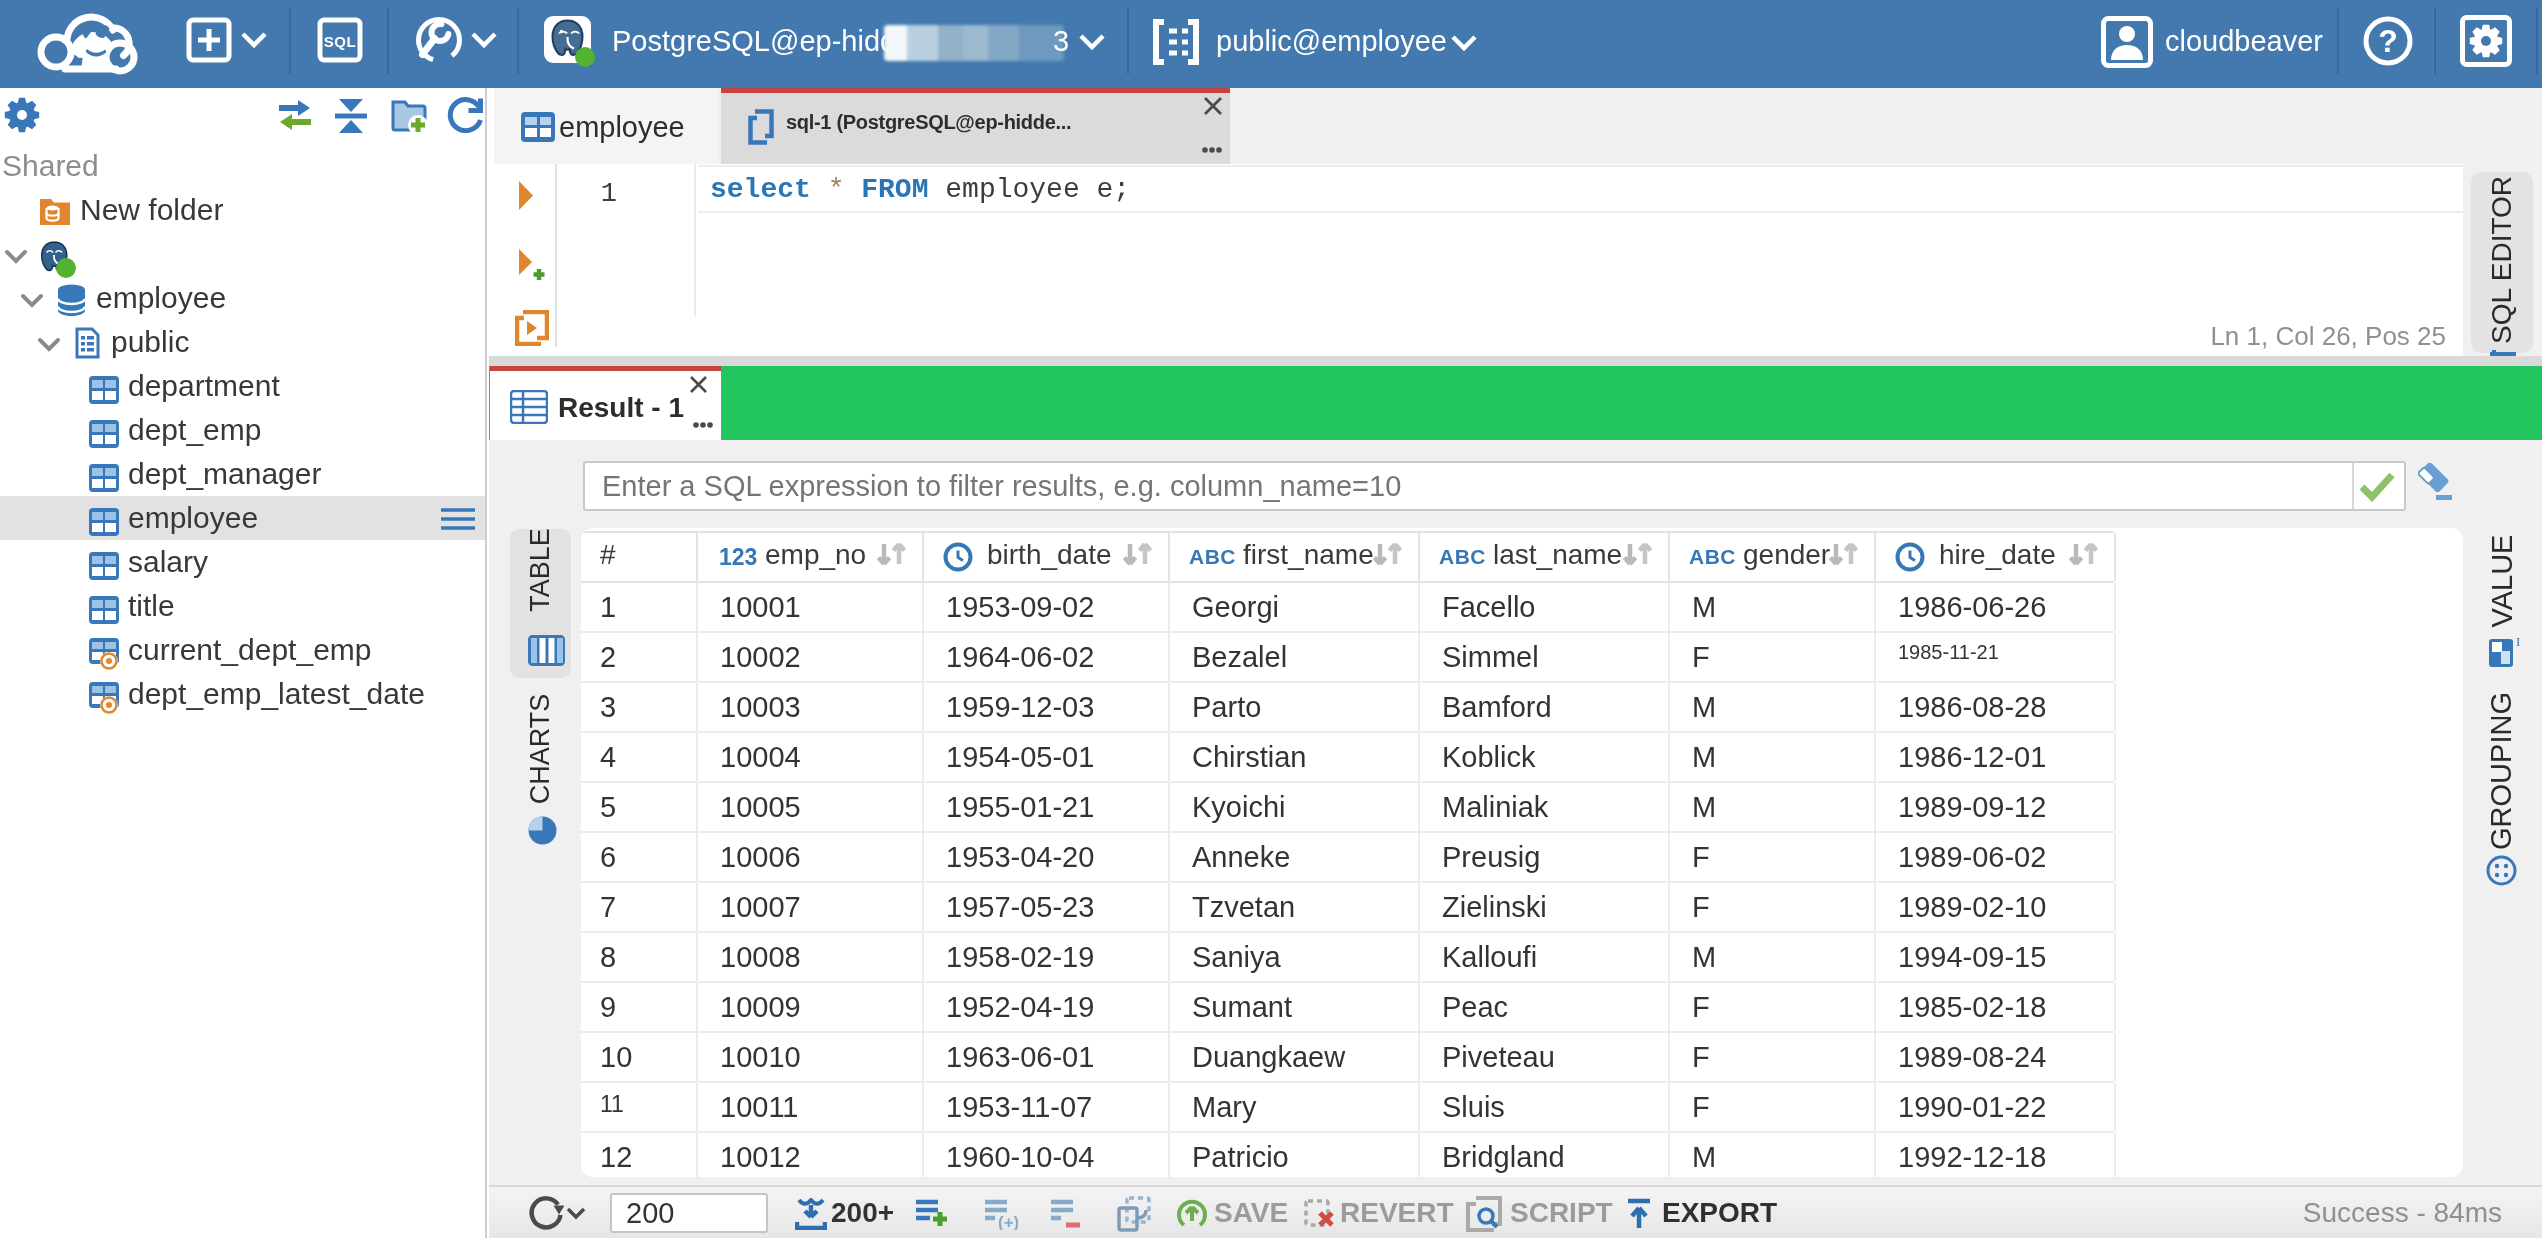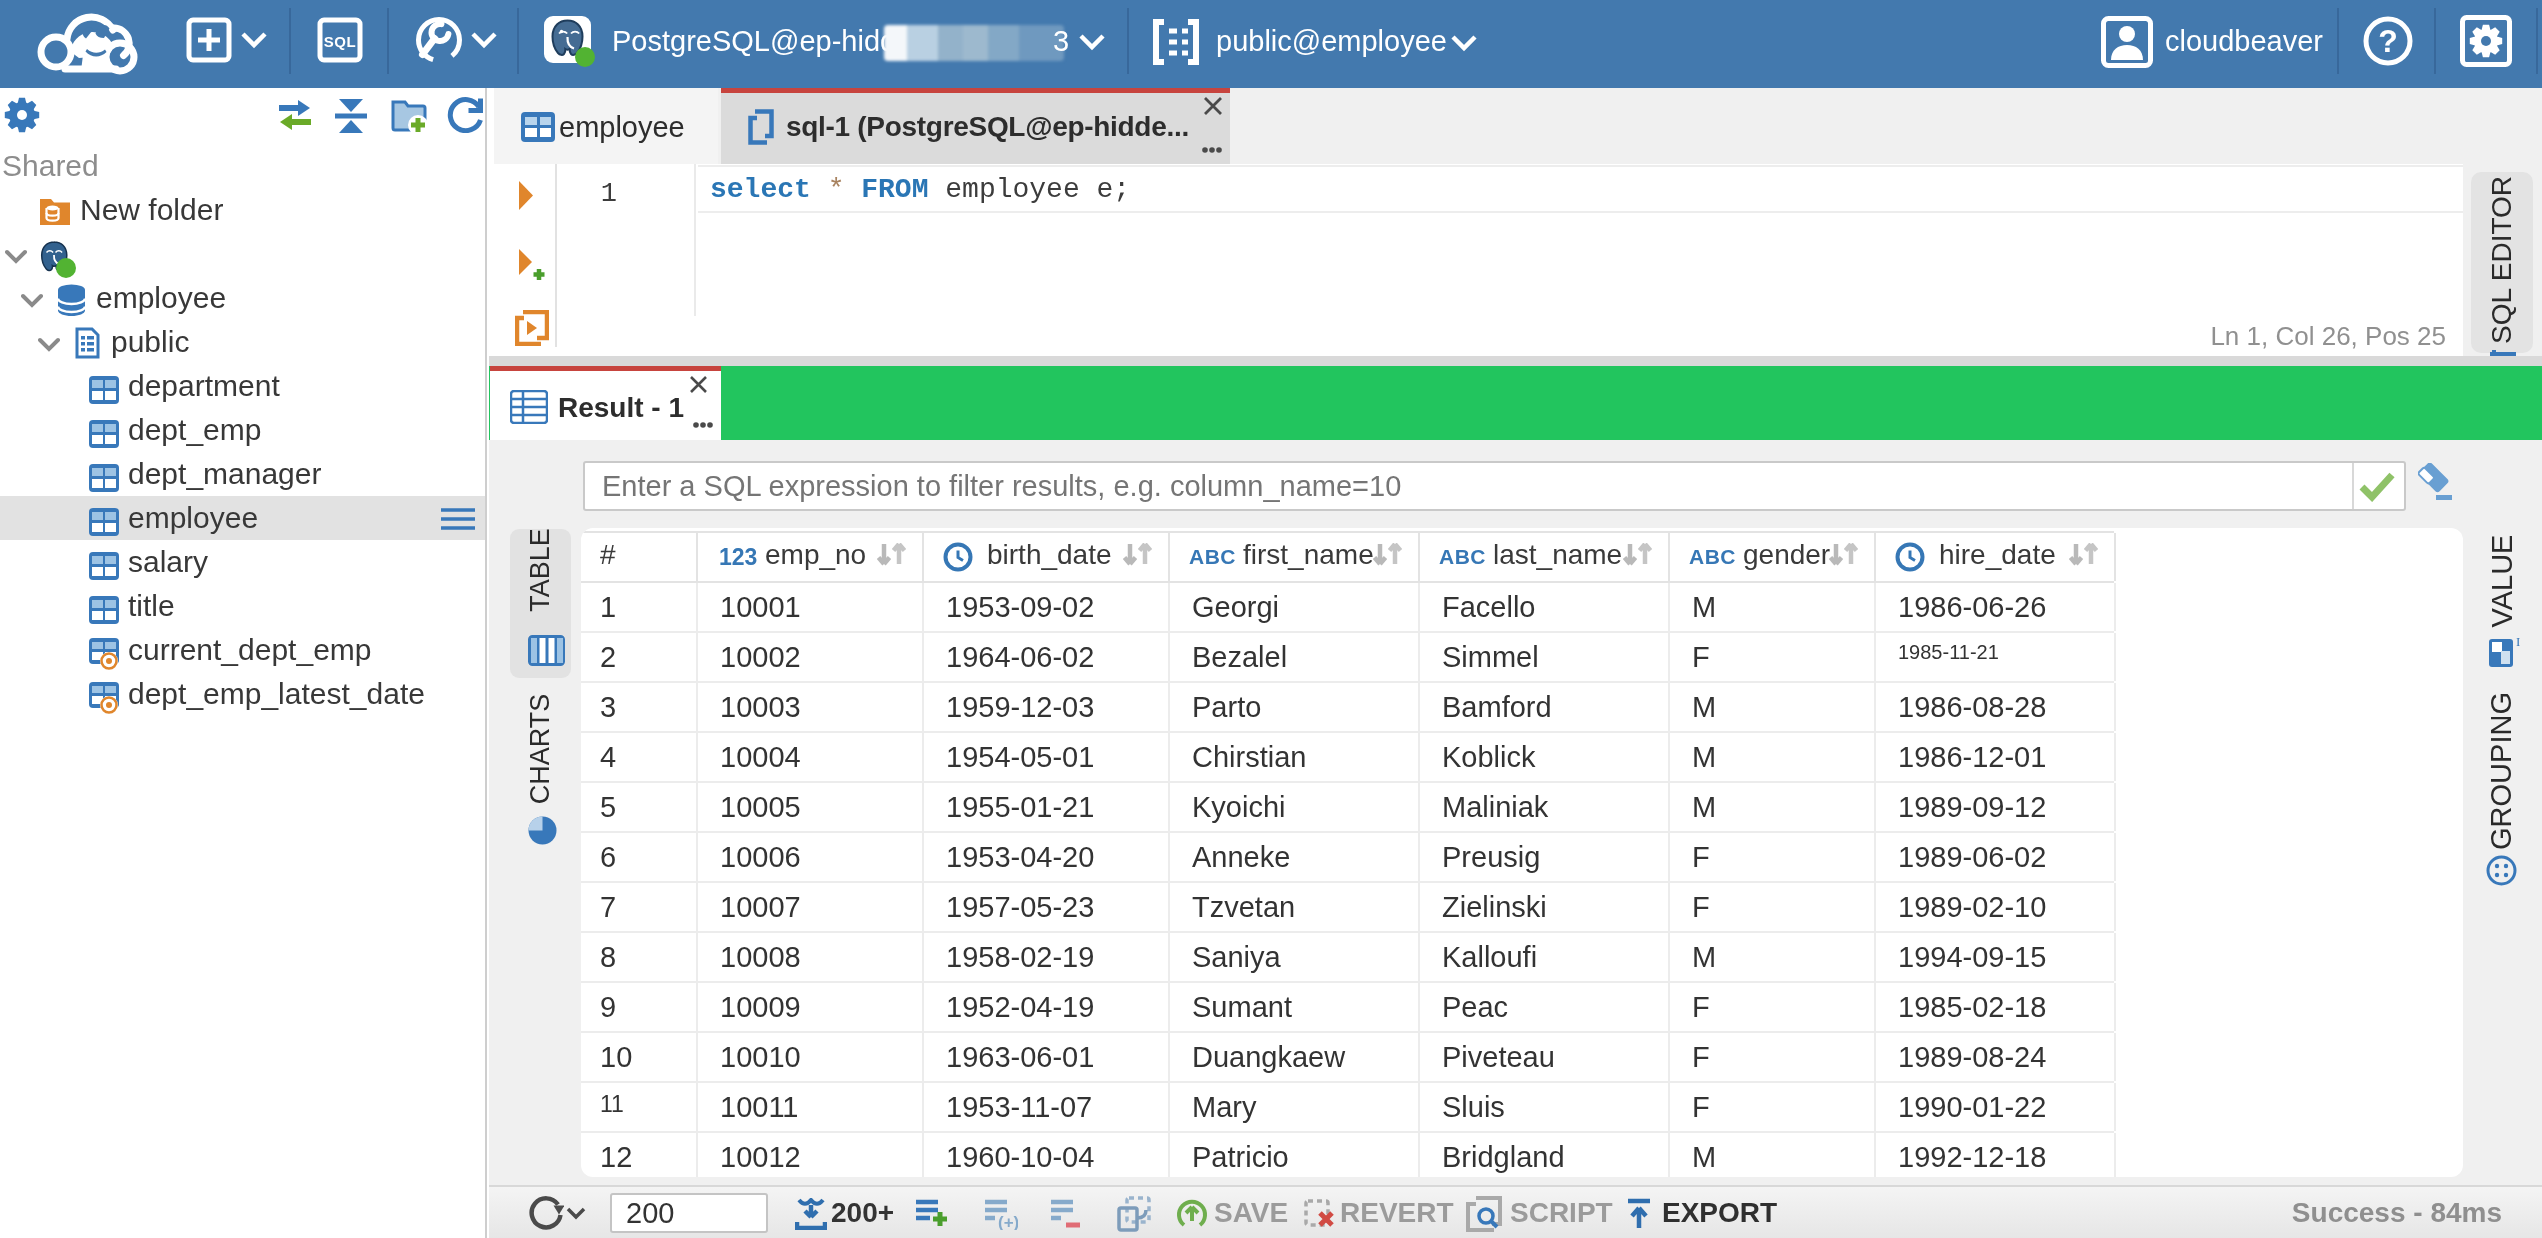--- a/index.html
+++ b/index.html
@@ -291,21 +291,21 @@
     <svg class="abs" style="left:31px;top:23px" width="36" height="32" viewBox="0 0 36 32">
         <use href="#tabtbl"></use>
       </svg>
     <div class="abs" style="left:70px;top:23px;font-size:29px;color:#2d2d2d">employee</div>
 
     <div class="abs" style="left:232px;top:0;width:509px;height:76px;background:#dbdbdb;border-top:5px solid #c7443e"></div>
     <svg class="abs" style="left:259px;top:21px" width="26" height="36" viewBox="0 0 26 36">
       <path d="M7 2.5 h16.5 v24.5 h-6.5" fill="none" stroke="#3878ba" stroke-width="4.5"></path>
       <path d="M19 33.5 h-16.5 v-24.5 h6.5" fill="none" stroke="#3878ba" stroke-width="4.5"></path>
     </svg>
-    <div class="abs" style="left:297px;top:23px;font-size:28px;letter-spacing:-0.3px;font-weight:bold;color:#2d2d2d">sql-1 (PostgreSQL@ep-hidde...</div>
+    <div class="abs" style="left:297px;top:23px;font-size:20px;letter-spacing:-0.3px;font-weight:bold;color:#2d2d2d">sql-1 (PostgreSQL@ep-hidde...</div>
     <svg class="abs" style="left:714px;top:8px" width="20" height="20" viewBox="0 0 20 20">
         <path d="M2 2 l16 16 M18 2 l-16 16" stroke="#4a4a4a" stroke-width="2.8"></path>
       </svg>
     <svg class="abs" style="left:712px;top:58px" width="22" height="8" viewBox="0 0 22 8">
         <circle cx="4" cy="4" r="2.8" fill="#4a4a4a"></circle>
         <circle cx="11" cy="4" r="2.8" fill="#4a4a4a"></circle>
         <circle cx="18" cy="4" r="2.8" fill="#4a4a4a"></circle>
       </svg>
   </div>
   <div id="editor" class="abs">
@@ -684,15 +684,15 @@
       <path d="M28 34 h-26 v-26 h8" fill="none" stroke="#a9a9a9" stroke-width="4"></path>
       <circle cx="20" cy="20" r="7" fill="none" stroke="#3878ba" stroke-width="3.5"></circle>
       <path d="M25 25 l6 6" stroke="#3878ba" stroke-width="4"></path>
     </svg>
     <div class="tbtxt" style="left:1021px">SCRIPT</div>
     <svg class="abs" style="left:1136px;top:11px" width="28" height="32" viewBox="0 0 28 32">
       <path d="M3 3 h22" stroke="#2f6eae" stroke-width="4.5"></path>
       <path d="M14 30 v-18 M14 10 l-7 8 M14 10 l7 8" fill="none" stroke="#2f6eae" stroke-width="4.5"></path>
     </svg>
     <div class="tbtxt" style="left:1173px;color:#2f2f2f">EXPORT</div>
-    <div class="tbtxt" style="right:40px;font-weight:bold;color:#8f8f8f;font-size:28px">Success - 84ms</div>
+    <div class="tbtxt" style="right:40px;font-weight:normal;color:#8f8f8f;font-size:28px">Success - 84ms</div>
   </div>
 </div>
 
 </body></html>

